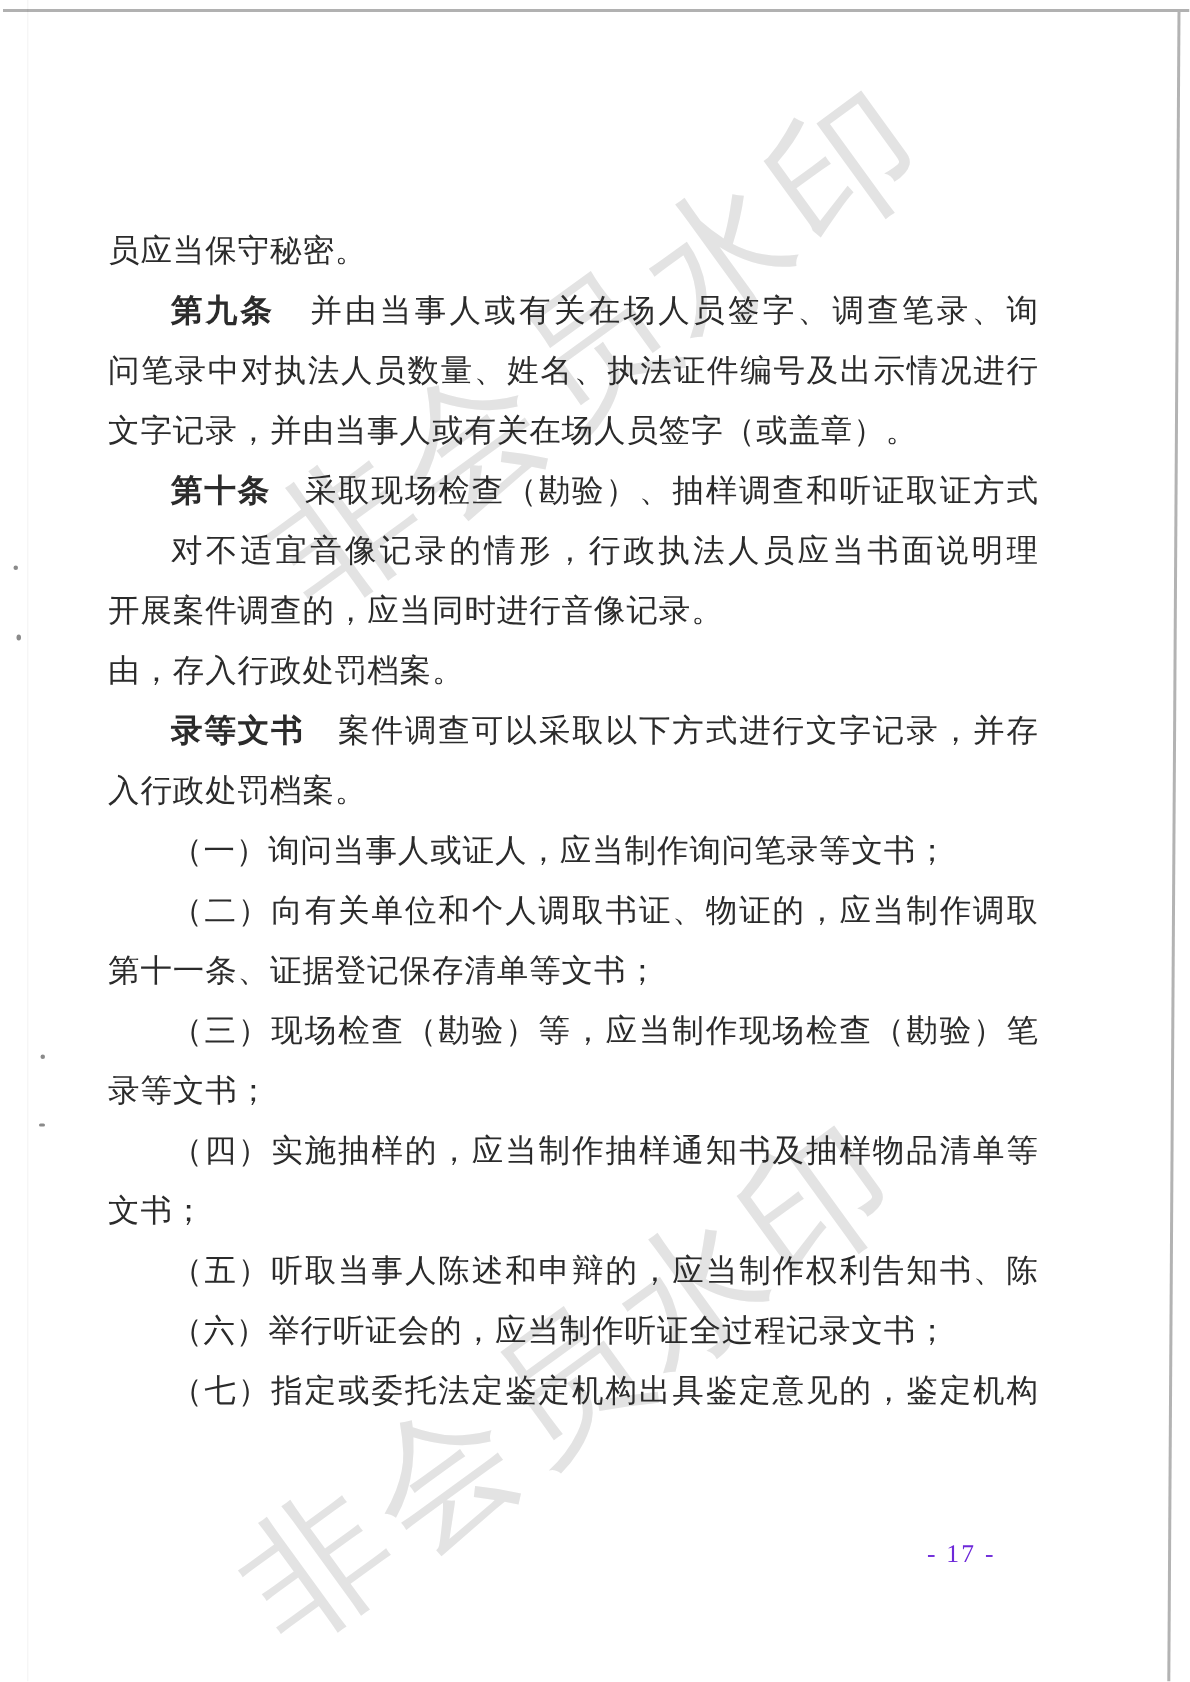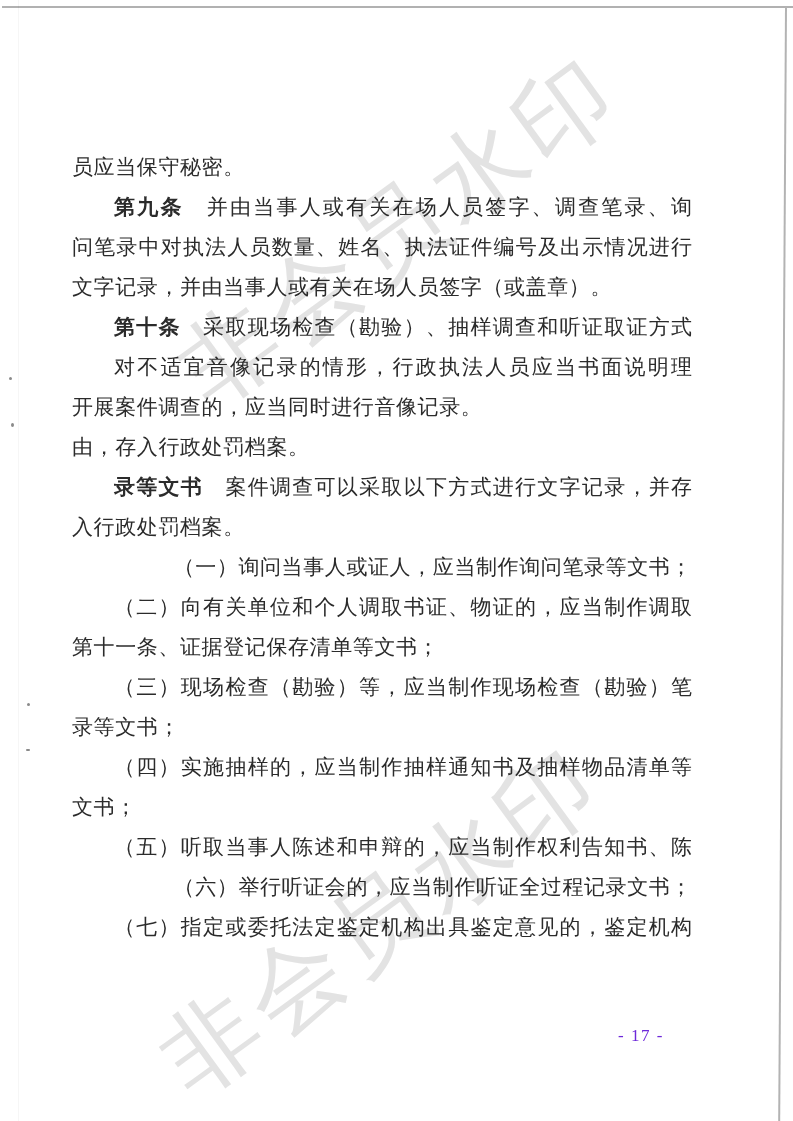--- a/index.html
+++ b/index.html
@@ -37,21 +37,21 @@
 
   
   .doc-text {
     position:absolute; left:72px; top:147px; width:620px;
     color:#2b2b2b; font-size:21px; z-index:2;
   }
   .line {
     height:40px; line-height:40px;
     white-space:nowrap; letter-spacing:0.6px;
   }
-  .line.indent { text-indent:2em;text-align:right; }
+  .line.indent { text-indent:2em; }
   .line.full {
     white-space:normal; letter-spacing:0;
     text-align:justify; text-align-last:justify;
   }
   .line b { font-weight:700; }
 
   
   .page-number {
     position:absolute; left:618px; top:1026px; z-index:2;
     font-size:17px; letter-spacing:1.5px; color:#6d28d9;

